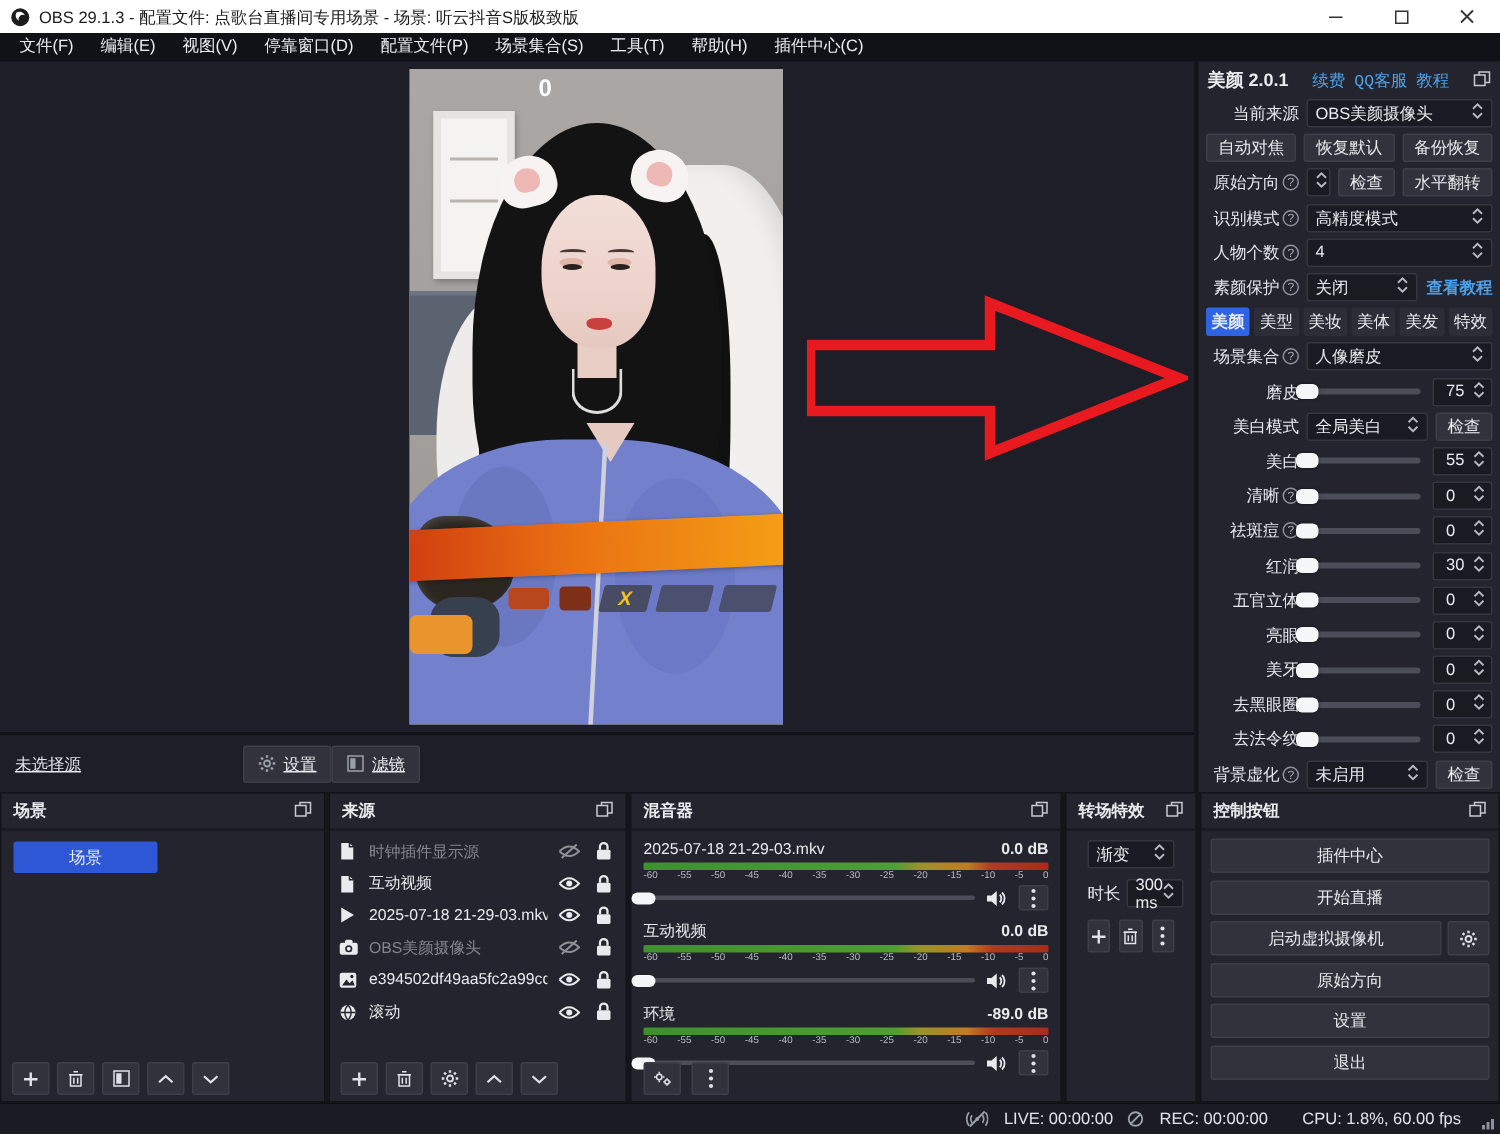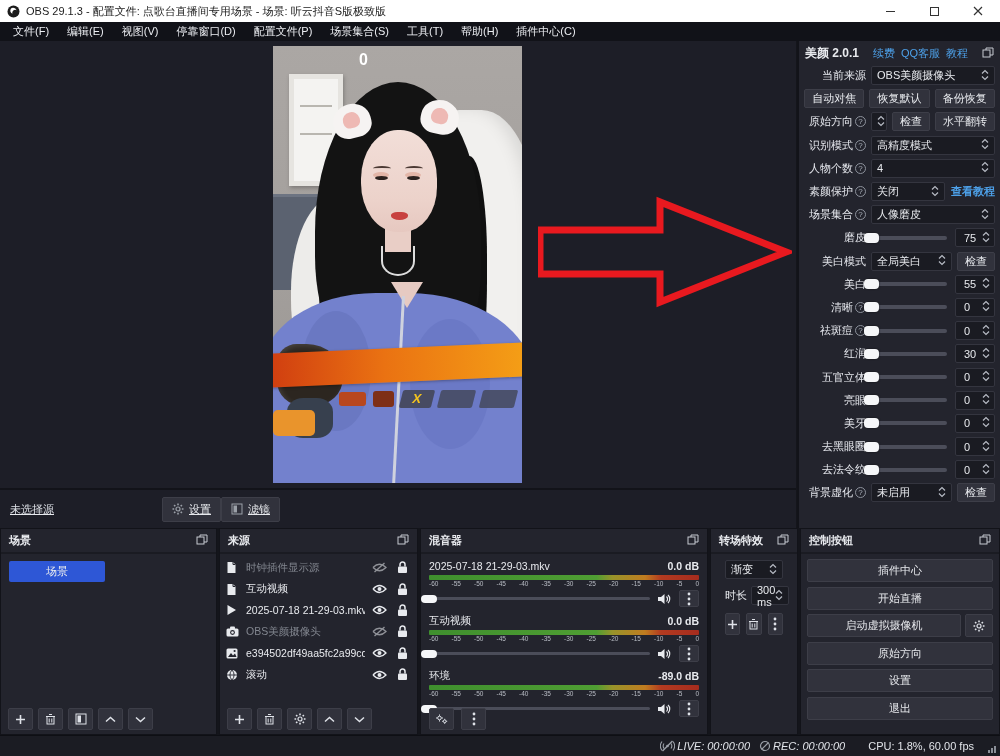--- a/index.html
+++ b/index.html
@@ -83,21 +83,21 @@
               display:flex; align-items:center; gap:5px; padding:0 9px; color:#e8eaee; }
   .tool-btn.settings { margin-left:108px; }
   .tool-btn.filters { }
 
   
   .beauty { position:absolute; top:41px; left:797px; width:203px; height:487px; background:#23242d;
             border-left:2px solid #121319; padding:2px 4px 0 4px; }
   .b-head { height:21px; display:flex; align-items:center; gap:7px; padding:0 2px; }
   .b-title { font-weight:bold; font-size:12px; }
   .b-links { margin-left:auto; display:flex; gap:6px; }
-  .blink { color:#4da0e8; font-size:11px; }
+  .blink { color:#4da0e8; font-size:11px;font-family:Liberation Mono, monospace; }
   .b-row { height:23.2px; display:flex; align-items:center; padding:0 1px; }
   .b-label { width:62px; flex:none; text-align:right; margin-right:5px; color:#e6e8ee;
              display:flex; justify-content:flex-end; align-items:center; gap:2px; }
   .help { width:11px; height:11px; border:1px solid #8d929c; border-radius:50%; color:#aab0ba;
           font-size:8px; line-height:9px; text-align:center; flex:none; }
   .help::after { content:"?"; }
   .dd { flex:1; height:19px; background:#1a1b22; border:1px solid #34353f; border-radius:2px;
         display:flex; align-items:center; padding:0 5px; min-width:0; }
   .dd .dd-val { flex:1; overflow:hidden; white-space:nowrap; }
   .updn { flex:none; color:#b7bbc4; }
@@ -172,21 +172,21 @@
   .ctl-body { padding:5px 6px 0; display:flex; flex-direction:column; gap:4.5px; }
   .ctl-row { display:flex; gap:4px; }
   .ctl-btn { flex:1; height:23px; background:#31323c; border:1px solid #3d3e48; border-radius:2px;
              display:flex; align-items:center; justify-content:center; }
   .ctl-gear { flex:none; width:28px; height:23px; }
 
   
   .statusbar { position:absolute; left:0; right:0; bottom:0; height:21px; background:#1b1c23;
                border-top:1px solid #0e0f14; display:flex; align-items:center; justify-content:flex-end;
                gap:9px; padding-right:26px; color:#e1e4e9; }
-  .sb-group { display:flex; align-items:flex-start; gap:2px;font-style:italic; }
+  .sb-group { display:flex; align-items:flex-start; gap:10px; }
   .sb-cpu { margin-left:14px; }
   .sb-net { position:absolute; right:4px; bottom:3px; display:flex; align-items:flex-end; gap:1px; }
   .sb-net i { width:2px; background:#8b8f98; display:block; }
   .dim-ic { color:#9ba0a8; display:flex; }
 </style>
 </head>
 <body>
 
 <div id="app">
 
@@ -384,20 +384,31 @@
       </span>
       <span class="dd">
         <span class="dd-val">关闭</span>
         <span class="updn"><svg width="8" height="12" viewBox="0 0 8 12">
               <path d="M1 4.5 L4 1.5 L7 4.5 M1 7.5 L4 10.5 L7 7.5" fill="none" stroke="currentColor" stroke-width="1.2"></path>
             </svg></span>
       </span>
       <span class="tutor">查看教程</span>
     </div>
 
+    <div class="b-row">
+      <span class="tabs">
+
+      <span class="btab active">美颜</span>
+          <span class="btab not-active">美型</span>
+          <span class="btab not-active">美妆</span>
+          <span class="btab not-active">美体</span>
+          <span class="btab not-active">美发</span>
+          <span class="btab not-active">特效</span>
+        </span>
+    </div>
 
     <div class="b-row">
       <span class="b-label">
         <span>场景集合</span>
           <span class="help"></span>
       </span>
       <span class="dd">
         <span class="dd-val">人像磨皮</span>
         <span class="updn"><svg width="8" height="12" viewBox="0 0 8 12">
               <path d="M1 4.5 L4 1.5 L7 4.5 M1 7.5 L4 10.5 L7 7.5" fill="none" stroke="currentColor" stroke-width="1.2"></path>

